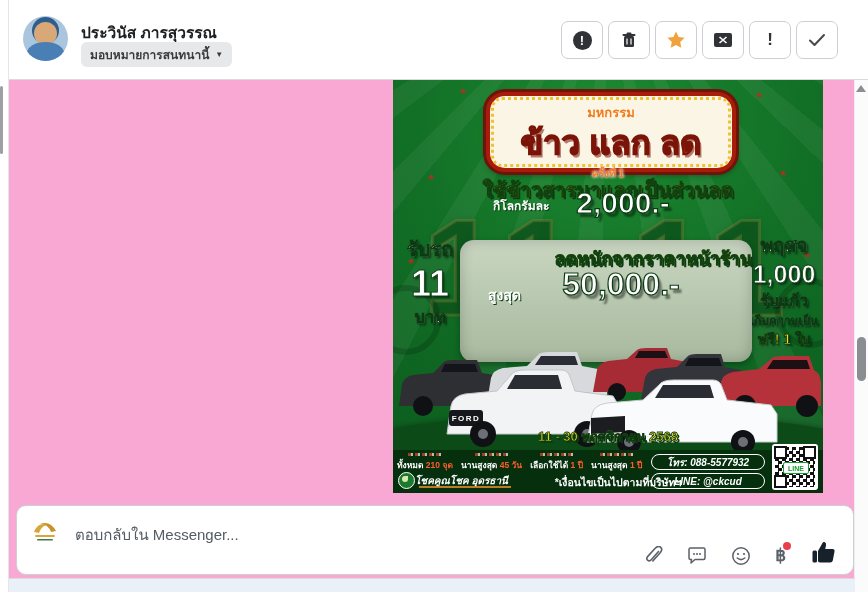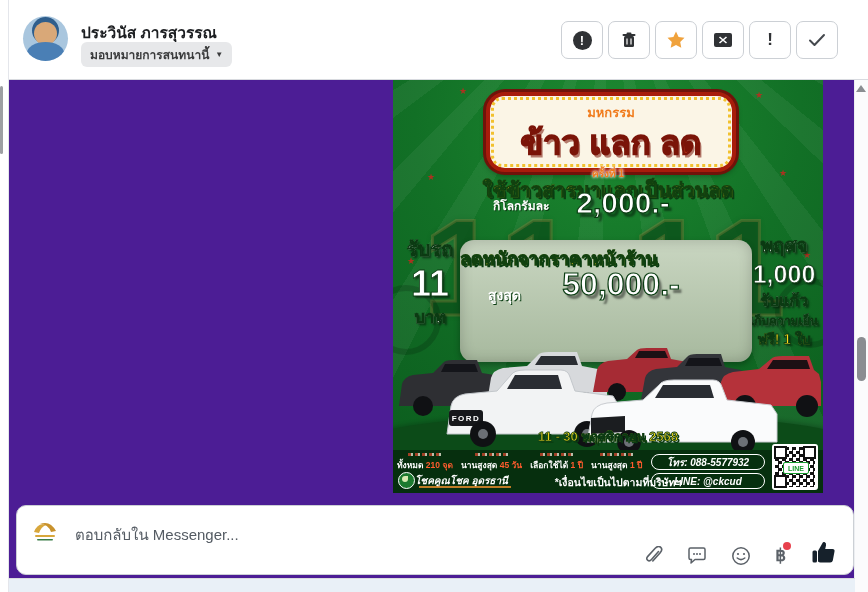--- a/index.html
+++ b/index.html
@@ -1,17 +1,17 @@
 <!DOCTYPE html>
 <html><head>
 <meta charset="utf-8">
 <style>
   html,body{margin:0;padding:0;background:#fff;}
   body{width:868px;height:592px;overflow:hidden;font-family:"Liberation Sans",sans-serif;}
-  .app{position:relative;width:868px;height:592px;background:#4c1d95;}
+  .app{position:relative;width:868px;height:592px;background:#f9a8d4;}
 
   
   .left-rail{position:absolute;left:0;top:0;width:8px;height:592px;background:#fff;border-right:1px solid #e4e6eb;}
   .left-scroll-frag{position:absolute;left:0;top:86px;width:3px;height:68px;background:#9d9fa3;border-radius:2px;}
 
   
   .header{position:absolute;left:9px;top:0;right:0;height:79px;background:#fff;border-bottom:1px solid #d8dadf;}
   .avatar{position:absolute;left:14px;top:16px;width:45px;height:45px;border-radius:50%;overflow:hidden;background:#a9c6de;}
   .avatar::before{content:"";position:absolute;left:11px;top:6px;width:23px;height:23px;border-radius:50%;background:#d9a878;box-shadow:0 -3px 0 2px #2f5e8c;}
   .avatar::after{content:"";position:absolute;left:4px;top:26px;width:37px;height:22px;border-radius:50% 50% 0 0;background:#4a7fb5;}
@@ -52,21 +52,21 @@
     -webkit-text-stroke:1.2px #0a3c12;text-shadow:3px 4px 2px rgba(0,0,0,.45);}
 
   .side-col{position:absolute;text-align:center;color:#fff;font-weight:900;-webkit-text-stroke:0.8px #0b3a12;text-shadow:2px 2px 2px rgba(0,0,0,.5);}
   .col-left{left:0;top:153px;width:74px;}
   .col-right{right:0;top:150px;width:78px;}
   .cl-1{font-size:20px;} .cl-2{font-size:36px;line-height:38px;} .cl-3{font-size:17px;} .cl-4{font-size:19px;}
   .cr-1{font-size:19px;} .cr-2{font-size:25px;line-height:28px;} .cr-3{font-size:16px;} .cr-4{font-size:12px;line-height:16px;} .cr-5{font-size:14px;color:#ffd71c;line-height:20px;}
 
   .panel{position:absolute;left:67px;top:160px;width:292px;height:122px;border-radius:14px;
     background:linear-gradient(#c9d6c1,#a7b99e);box-shadow:inset 0 0 14px rgba(0,0,0,.2), 0 3px 6px rgba(0,0,0,.3);}
-  .panel-headline{position:absolute;left:0;right:0;top:4px;text-align:left;font-size:18px;font-weight:900;color:#ffd71c;
+  .panel-headline{position:absolute;left:0;right:0;top:4px;text-align:right;font-size:18px;font-weight:900;color:#ffd71c;
     -webkit-text-stroke:0.9px #11410f;text-shadow:2px 2px 0 #0a3d12;}
   .max-label{position:absolute;left:28px;top:44px;font-size:14px;font-weight:bold;color:#fff;text-shadow:1px 1px 0 #0a3d12;}
   .price2{position:absolute;left:30px;right:0px;top:26px;text-align:center;font-size:32px;font-weight:700;color:#fff;
     -webkit-text-stroke:1.2px #0a3c12;text-shadow:3px 4px 2px rgba(0,0,0,.45);}
 
   .trucks{position:absolute;left:0;top:250px;width:430px;height:122px;}
   .band{position:absolute;left:-25px;width:480px;top:334px;height:60px;background:#0c4b18;border-radius:100% 100% 0 0/90% 90% 0 0;box-shadow:0 -2px 4px rgba(0,0,0,.2);}
   .date-range{position:absolute;left:0;right:0;top:346px;text-align:center;font-size:13px;font-weight:900;color:#ffe01a;
     -webkit-text-stroke:0.8px #0b3a12;text-shadow:2px 2px 0 #0a3d12;}
 

